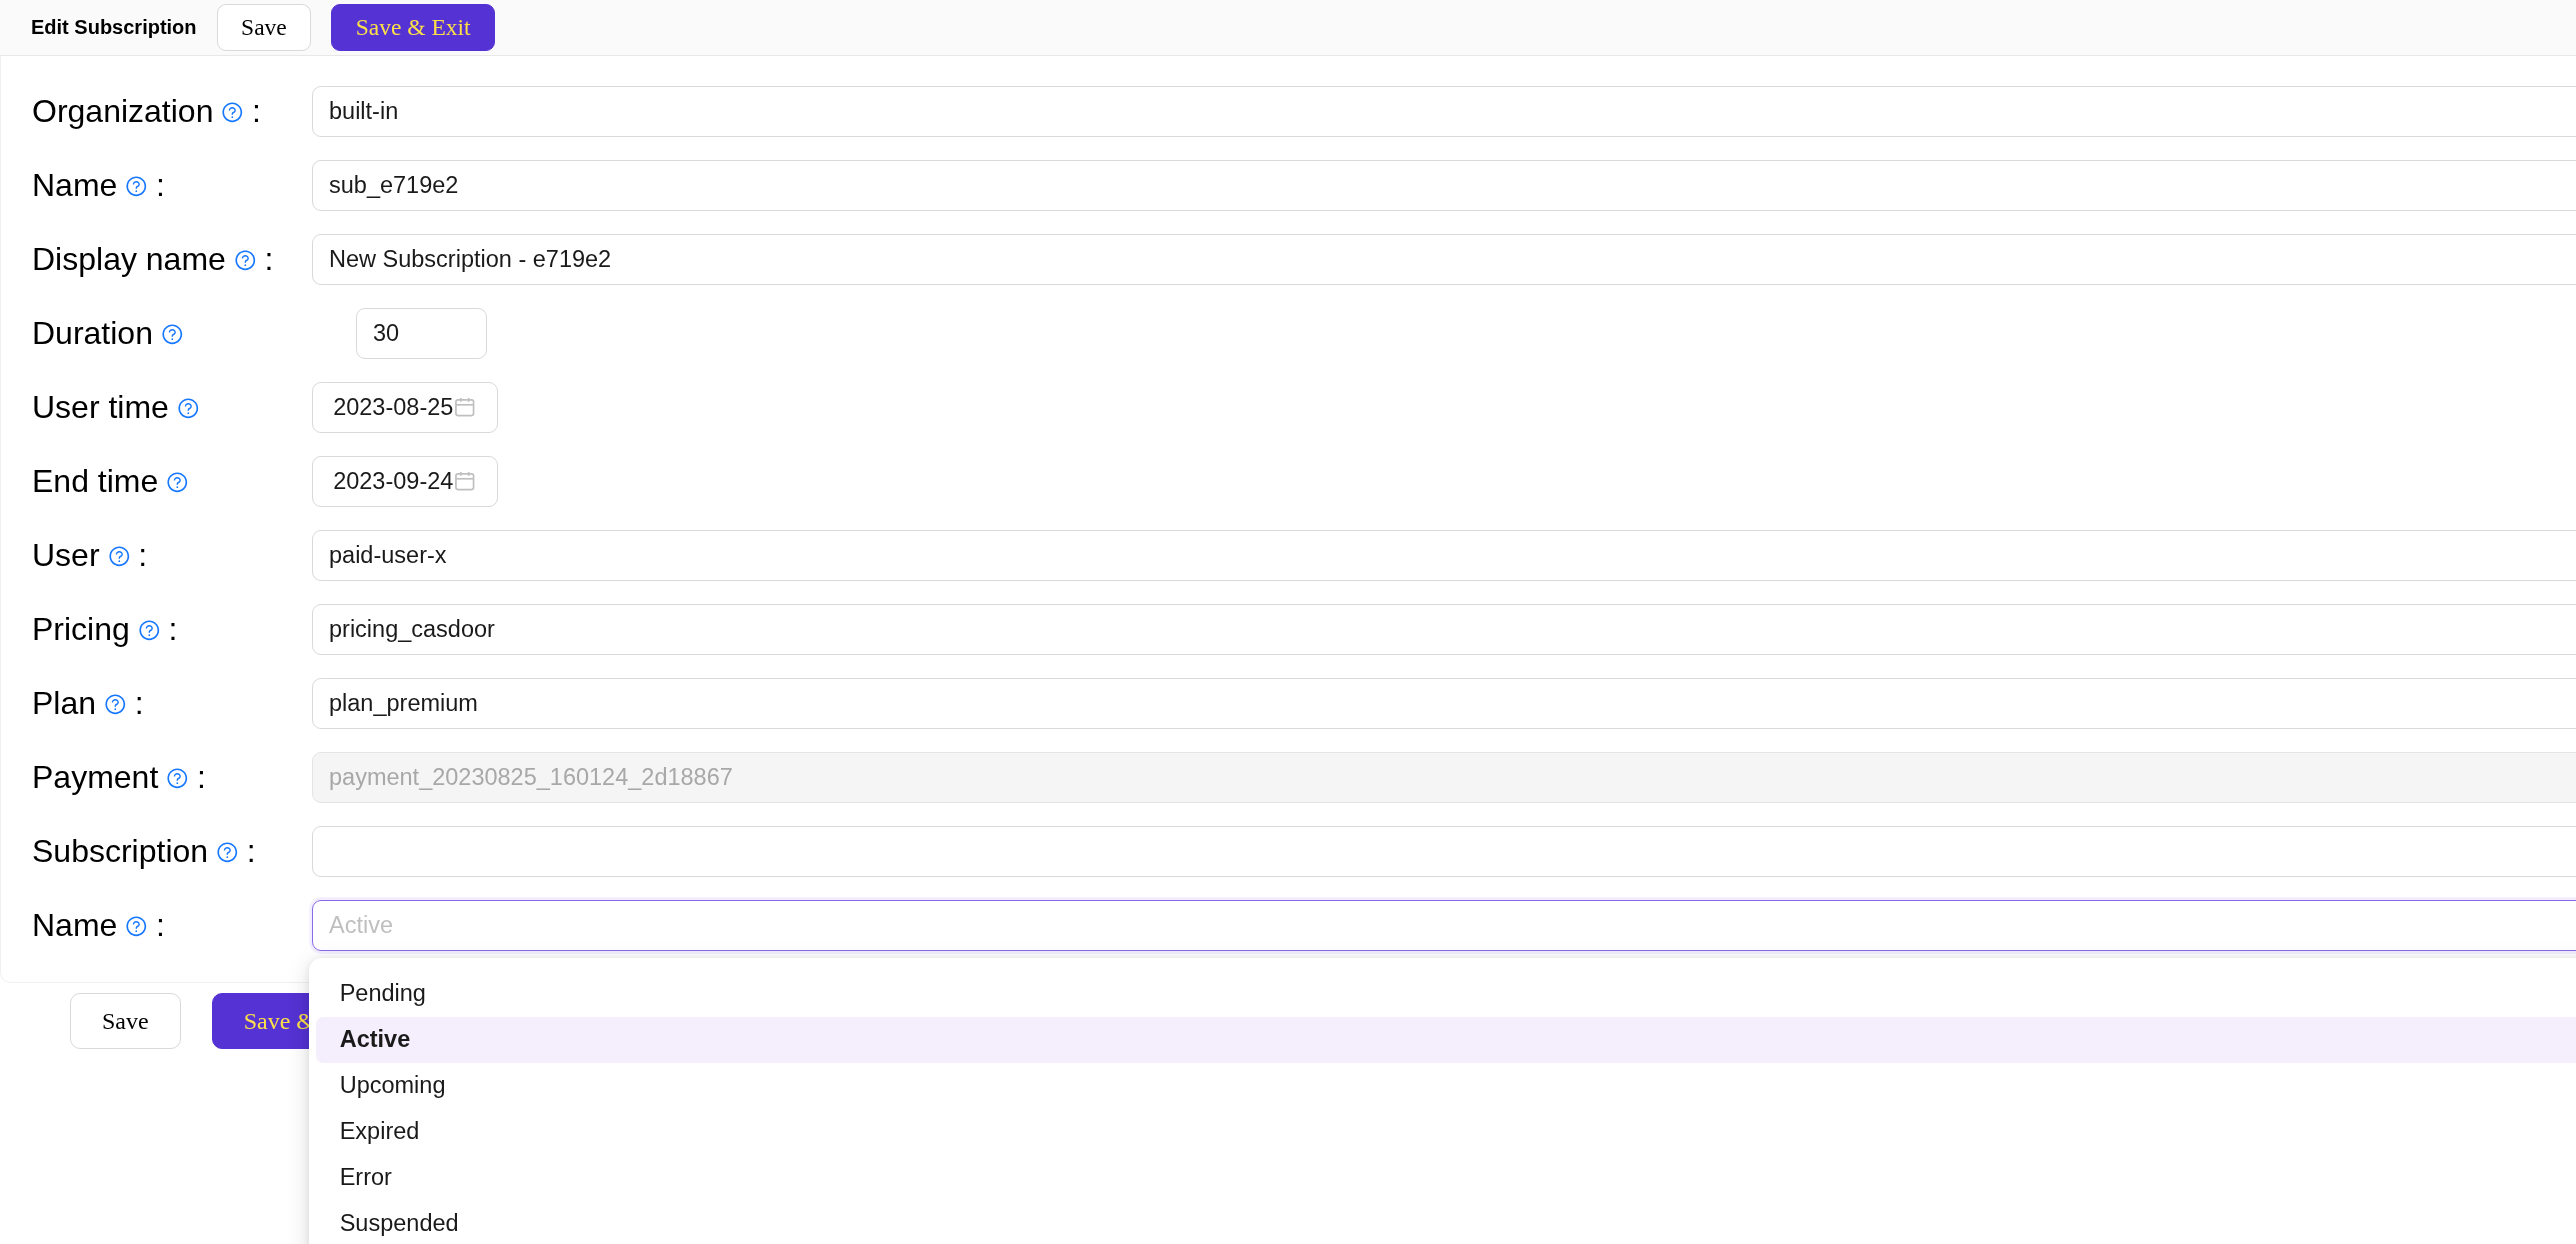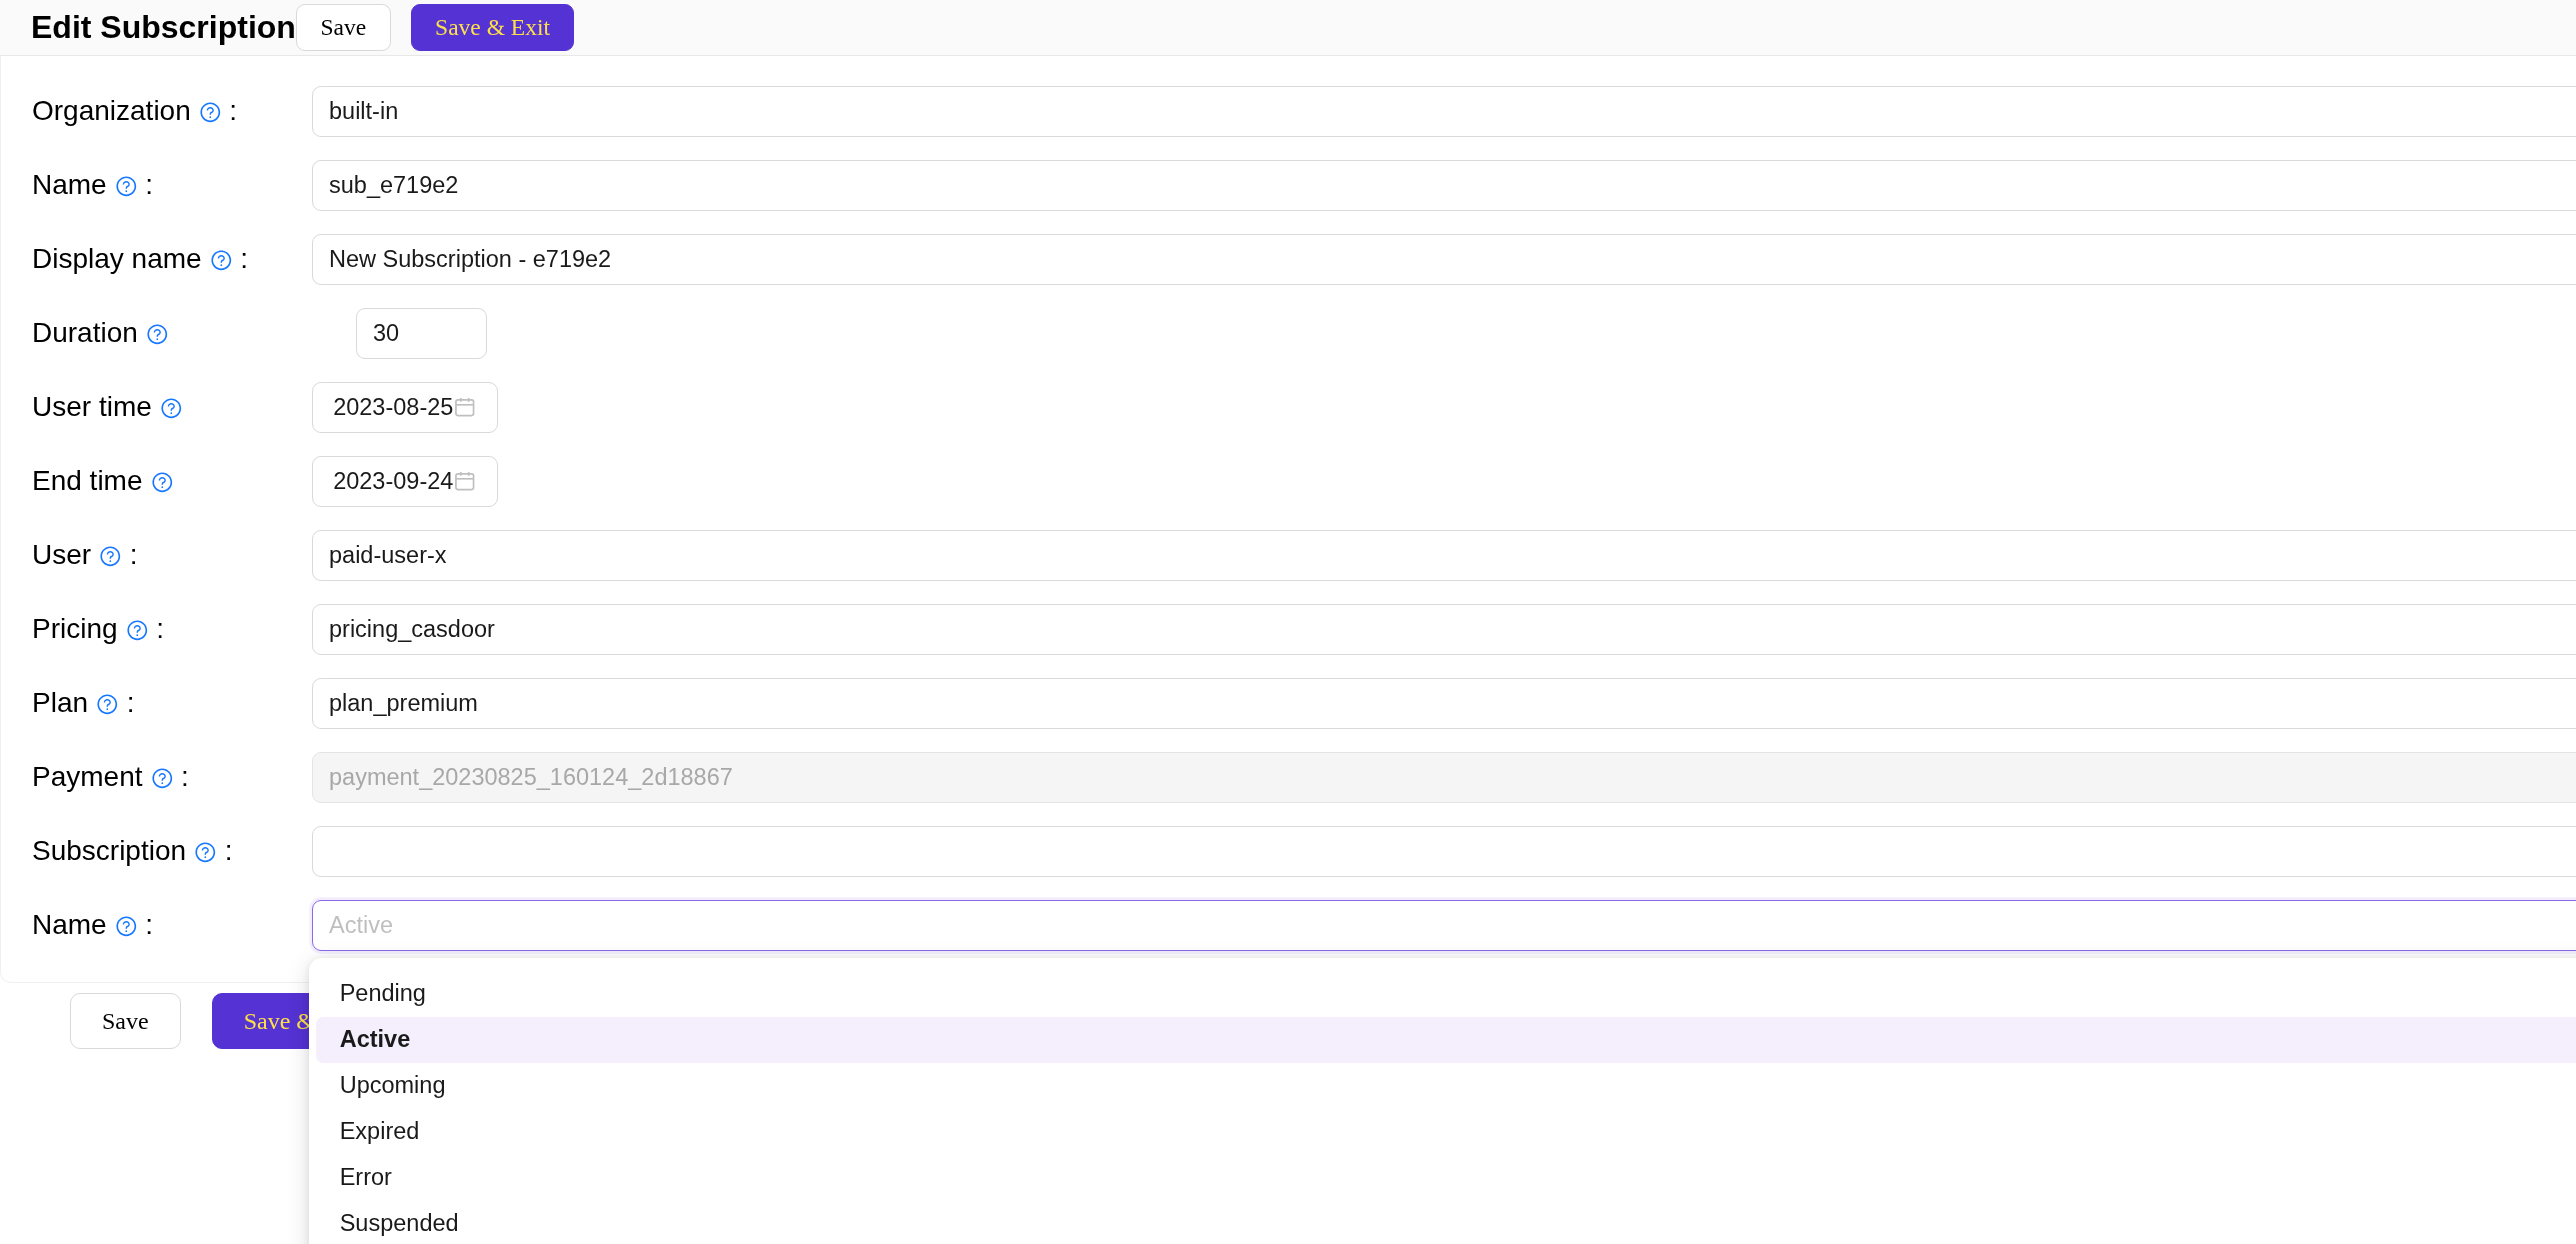--- a/index.html
+++ b/index.html
@@ -24,24 +24,25 @@
     width: 2576px;
     height: 56px;
     background: #fafafa;
     border-bottom: 0.9px solid #e8e8e8;
     display: flex;
     align-items: center;
     padding-left: 31px;
     gap: 0px;
   }
   .topbar-title {
-    font-size: 32px;
+    font-size: 20px;
     font-weight: bold;
     color: #000;
     letter-spacing: 0px;
+    margin-right: 20px;
     white-space: nowrap;
   }
   .btn {
     font-family: Liberation Serif, serif;
     font-size: 23.5px;
     line-height: 1;
     border-radius: 9px;
     cursor: pointer;
     white-space: nowrap;
     display: inline-flex;
@@ -82,21 +83,21 @@
     align-items: center;
     height: 74px;
   }
   .label-col {
     width: 311px;
     flex: 0 0 311px;
     padding-left: 31px;
     display: flex;
     align-items: center;
     gap: 0px;
-    font-size: 28px;
+    font-size: 32px;
     color: #000;
     white-space: nowrap;
   }
   .label-text { margin-right: 8px; }
   .qmark {
     display: inline-block;
     width: 22.6px; height: 22.6px;
     flex: 0 0 22.6px;
     line-height: 1;
     position: relative;

